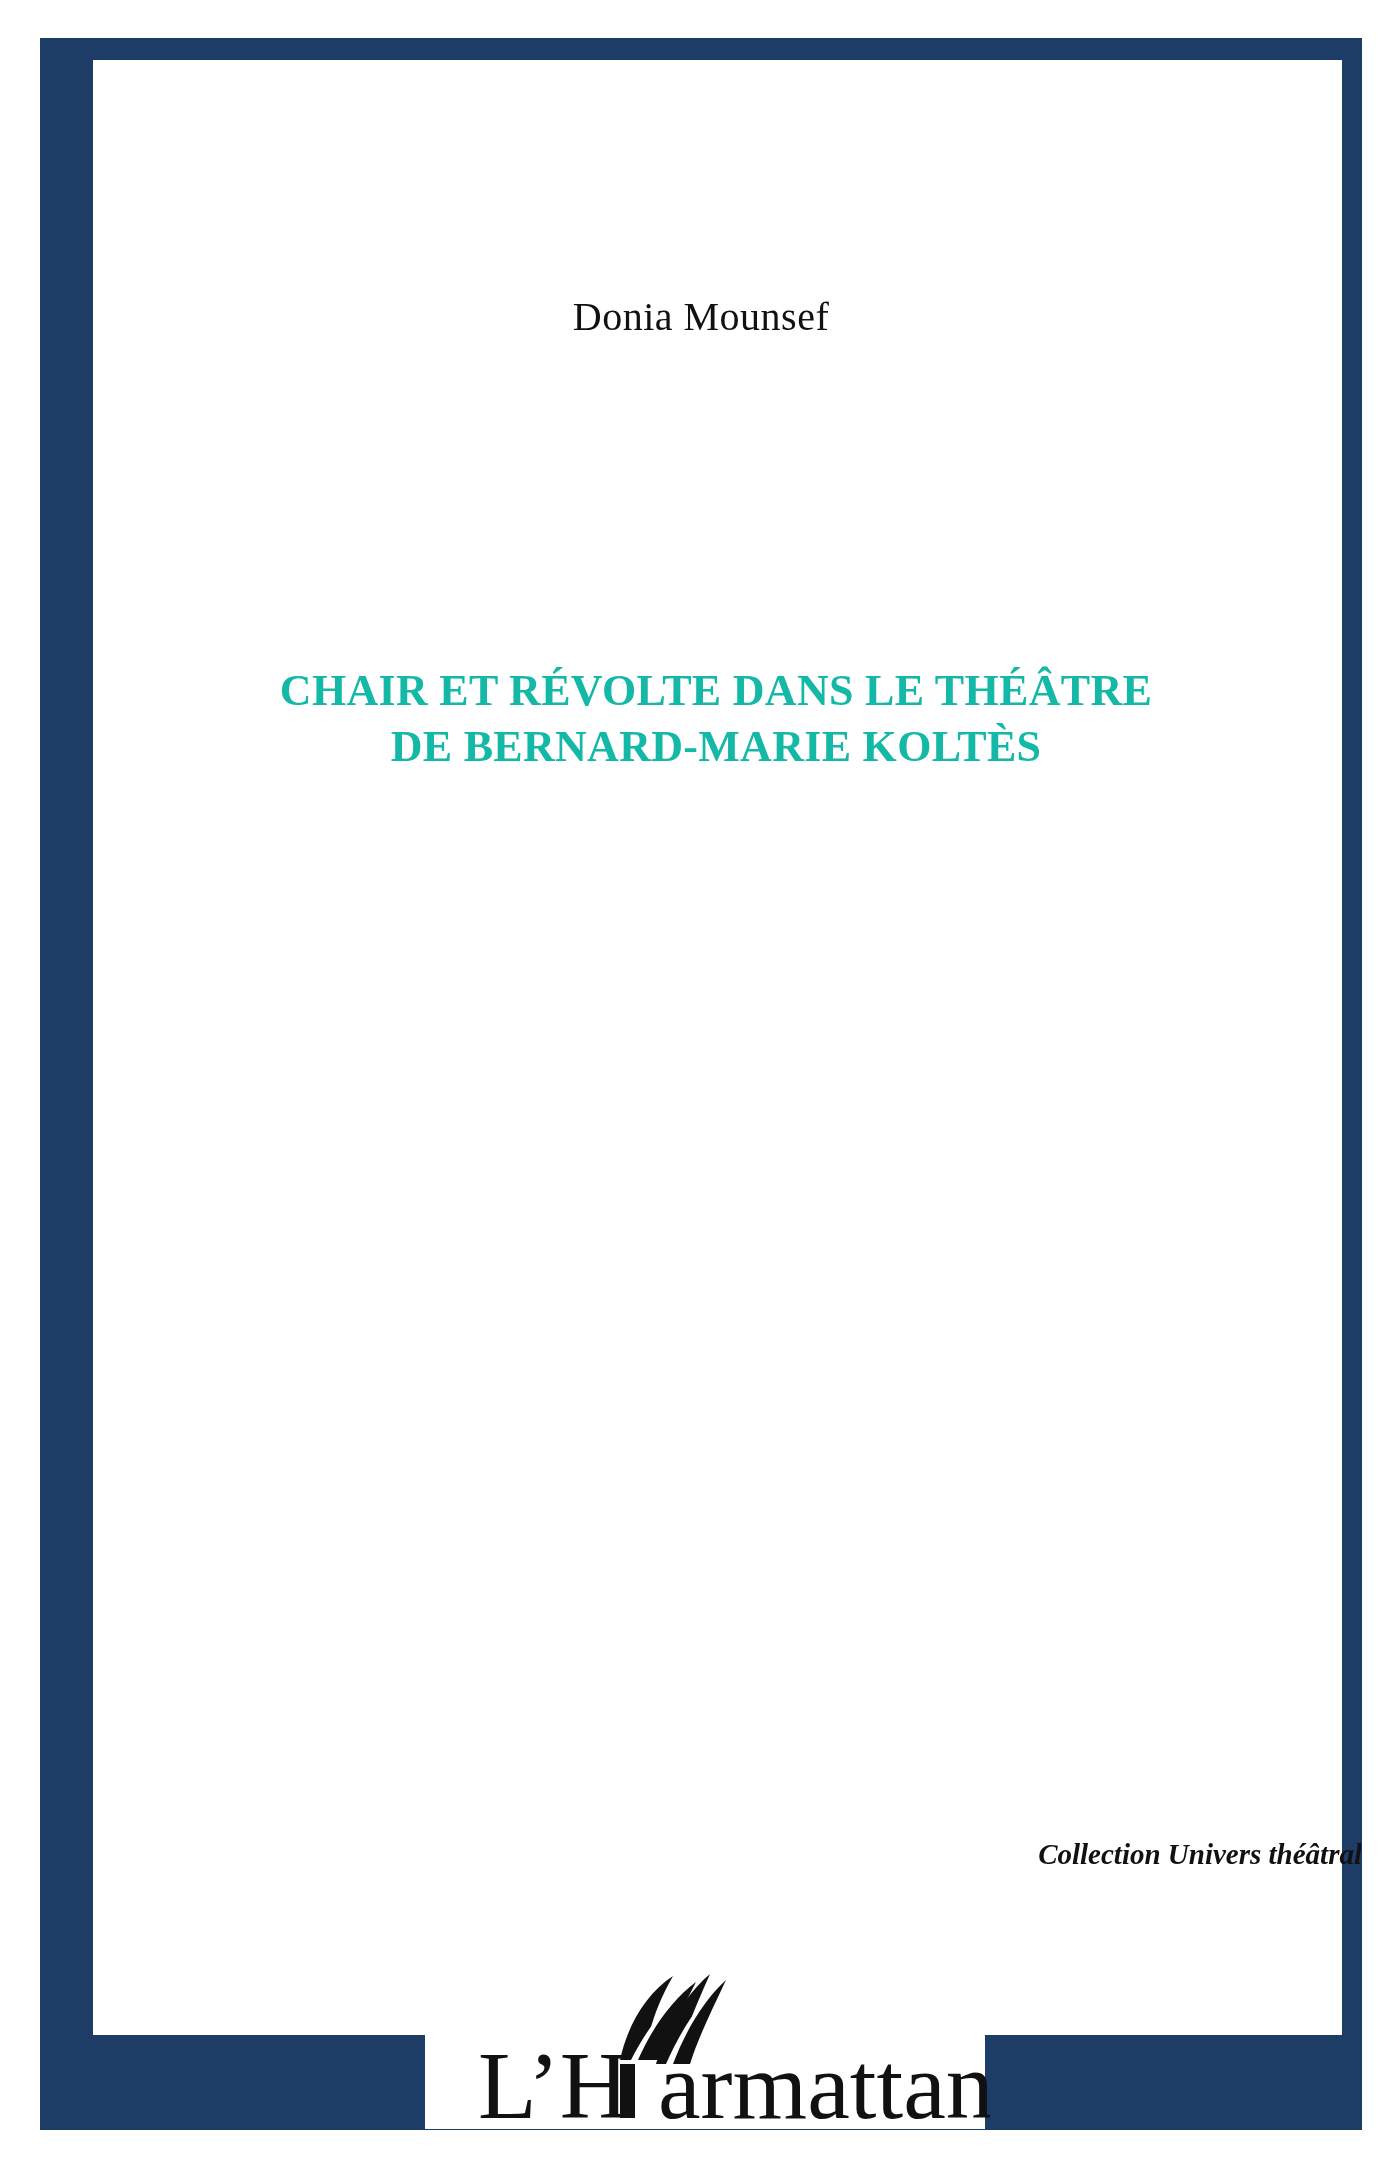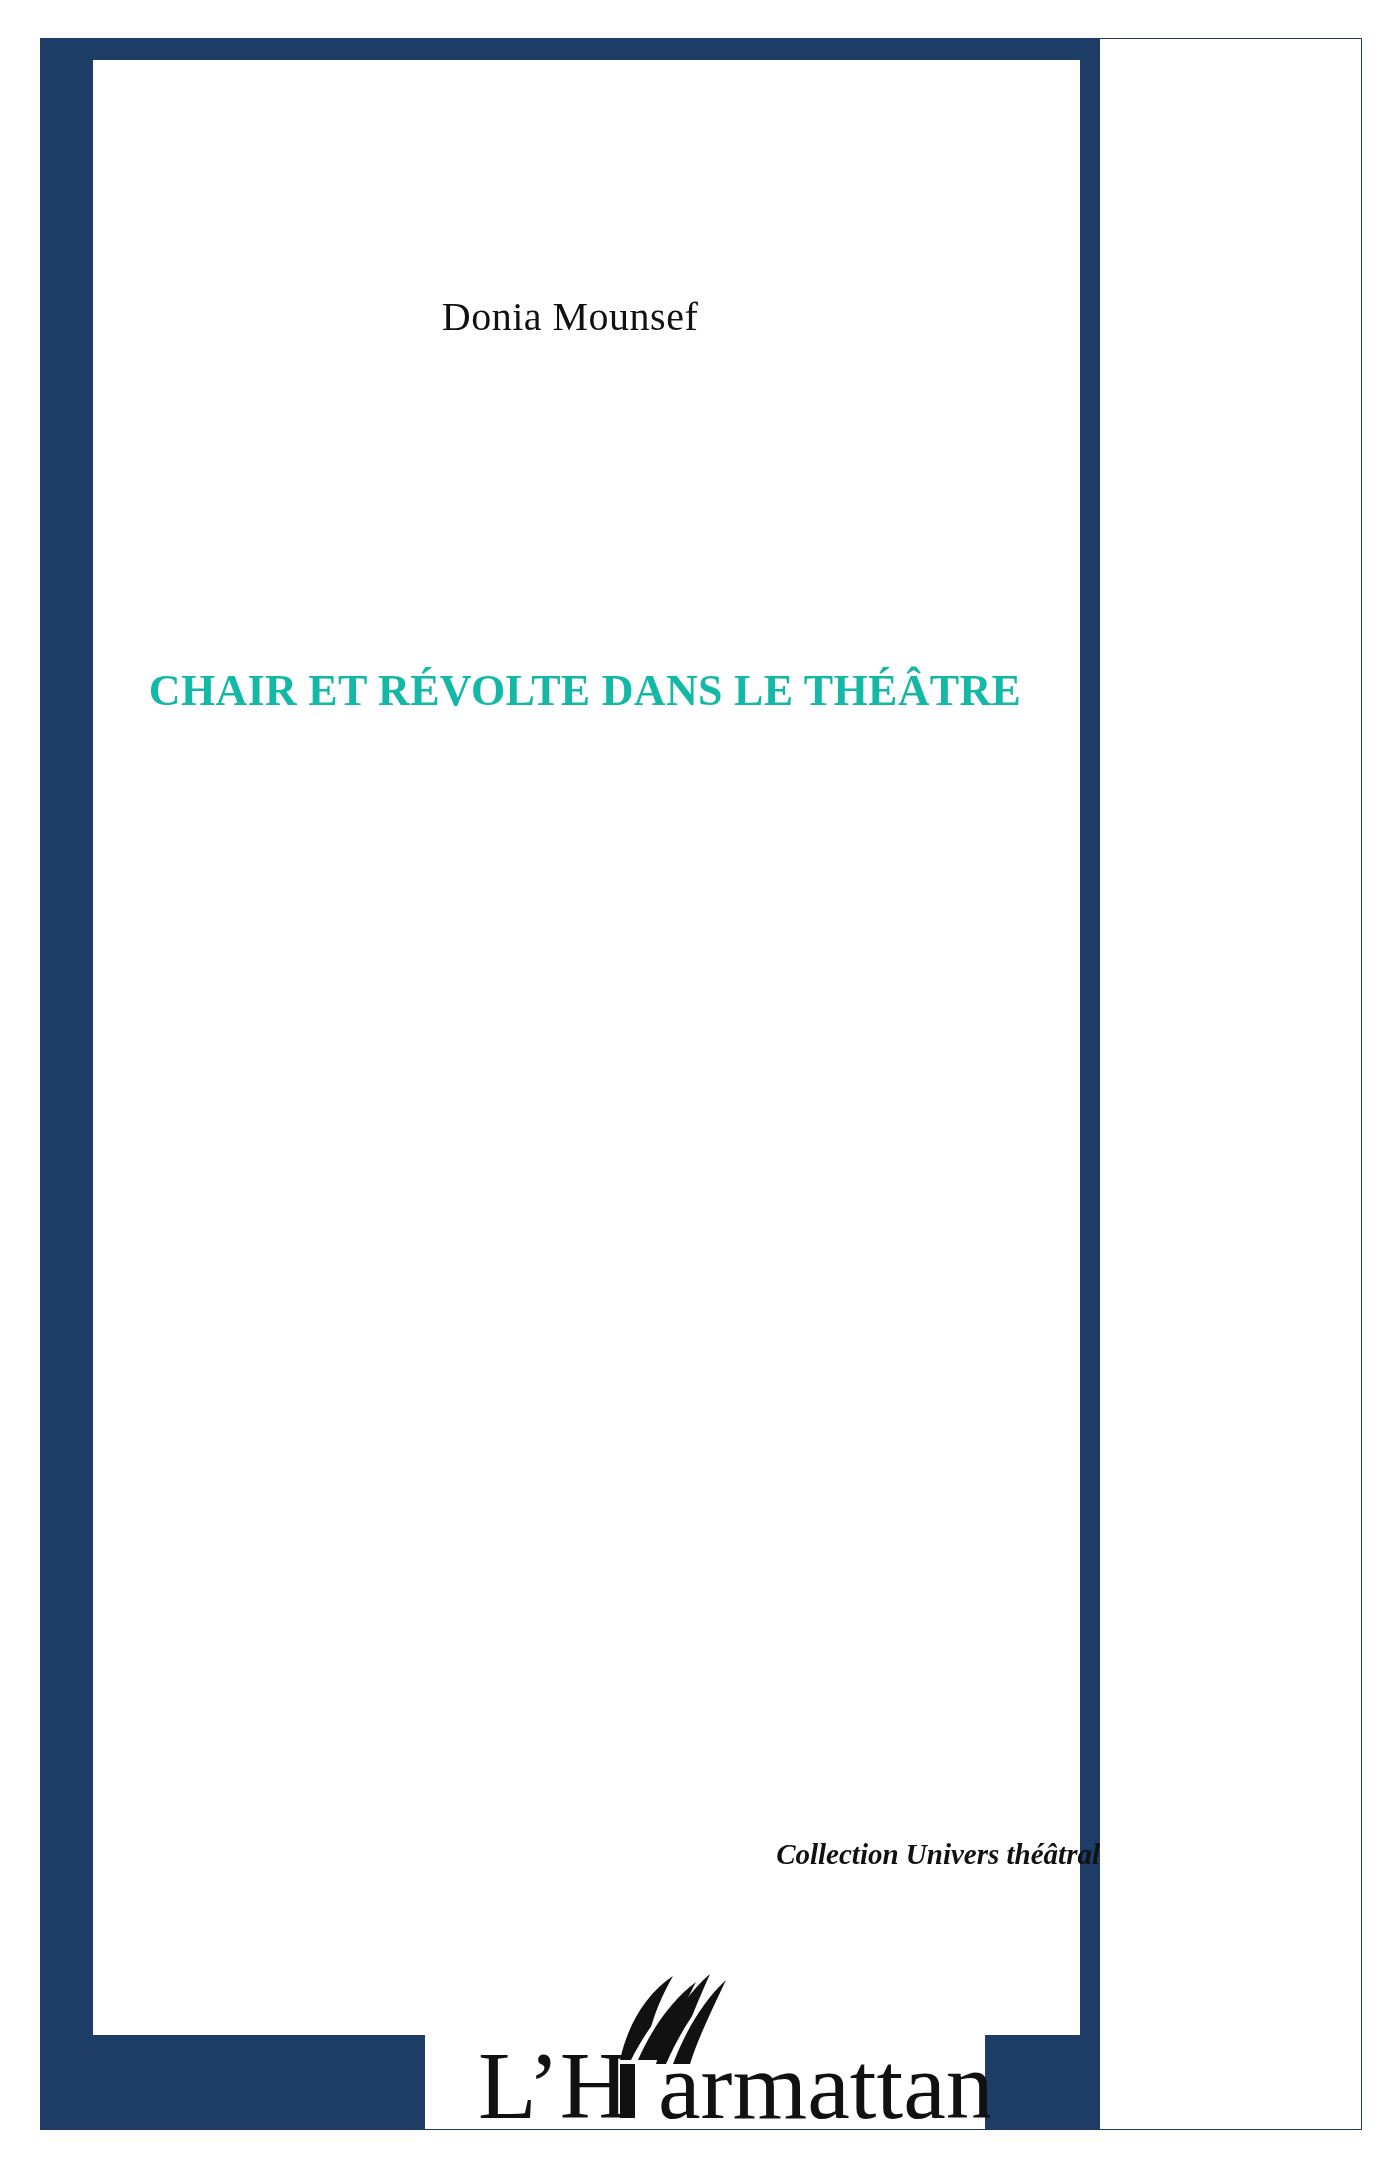--- a/index.html
+++ b/index.html
@@ -21,21 +21,21 @@
     height: 2168px;
     background: #ffffff;
     box-sizing: border-box;
   }
 
   
   .cover-inner {
     position: absolute;
     left: 40px;
     top: 38px;
-    width: 1060px;
+    width: 1322px;
     height: 2092px;
     background: #1d3c66;
     box-sizing: border-box;
   }
 
   
   .cover-field {
     position: absolute;
     left: 53px;
     top: 22px;
@@ -125,20 +125,21 @@
   <div class="cover-inner">
 
     <div class="cover-field"></div>
 
     <div class="logo-notch"></div>
 
     <div class="author">Donia Mounsef</div>
 
     <div class="title">
       <div>CHAIR ET RÉVOLTE DANS LE THÉÂTRE</div>
+      <div>DE BERNARD-MARIE KOLTÈS</div>
     </div>
 
     <div class="collection">Collection Univers théâtral</div>
 
     <div class="logo">
       <svg viewBox="0 0 520 170" width="520" height="170" aria-label="L'Harmattan">
         <g>
           <path d="M150 92 C158 56 176 26 203 8 C188 34 178 62 174 92 Z" fill="#111111"></path>
           <path d="M161 92 C176 62 196 36 220 18 C204 44 190 68 182 92 Z" fill="#ffffff"></path>
           <path d="M168 92 C182 60 202 32 226 14 C212 42 198 66 190 92 Z" fill="#111111"></path>

